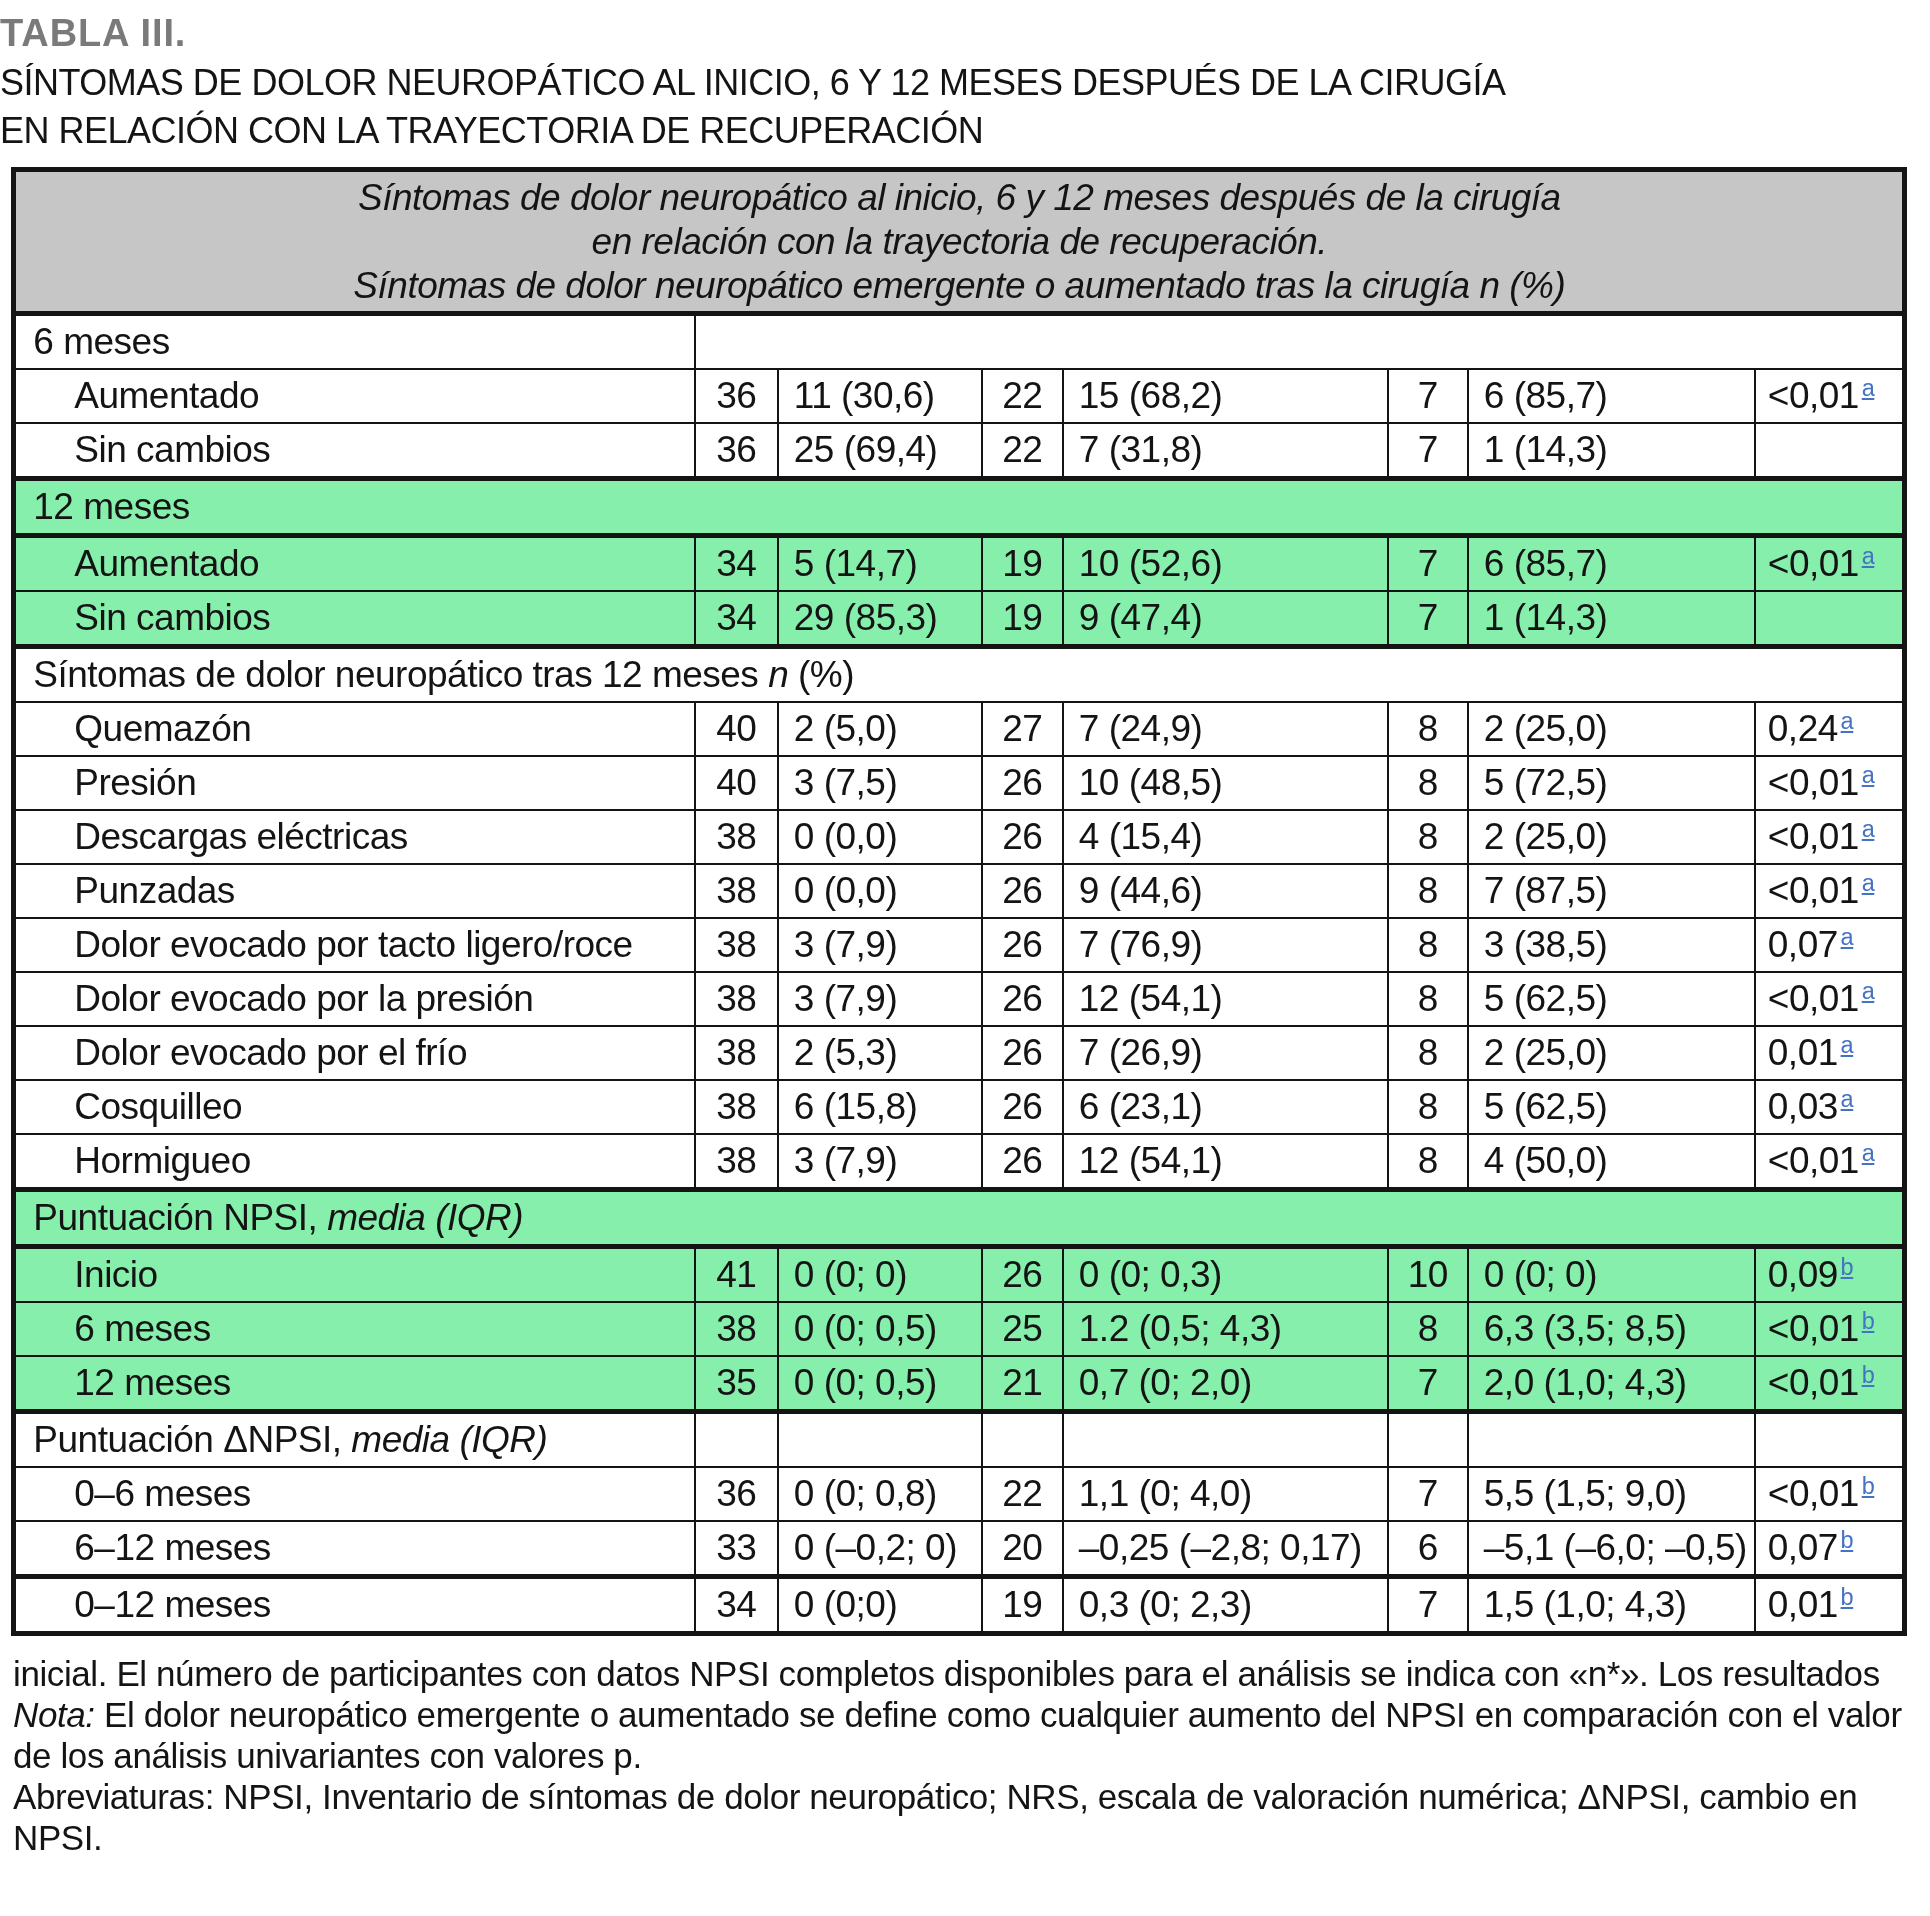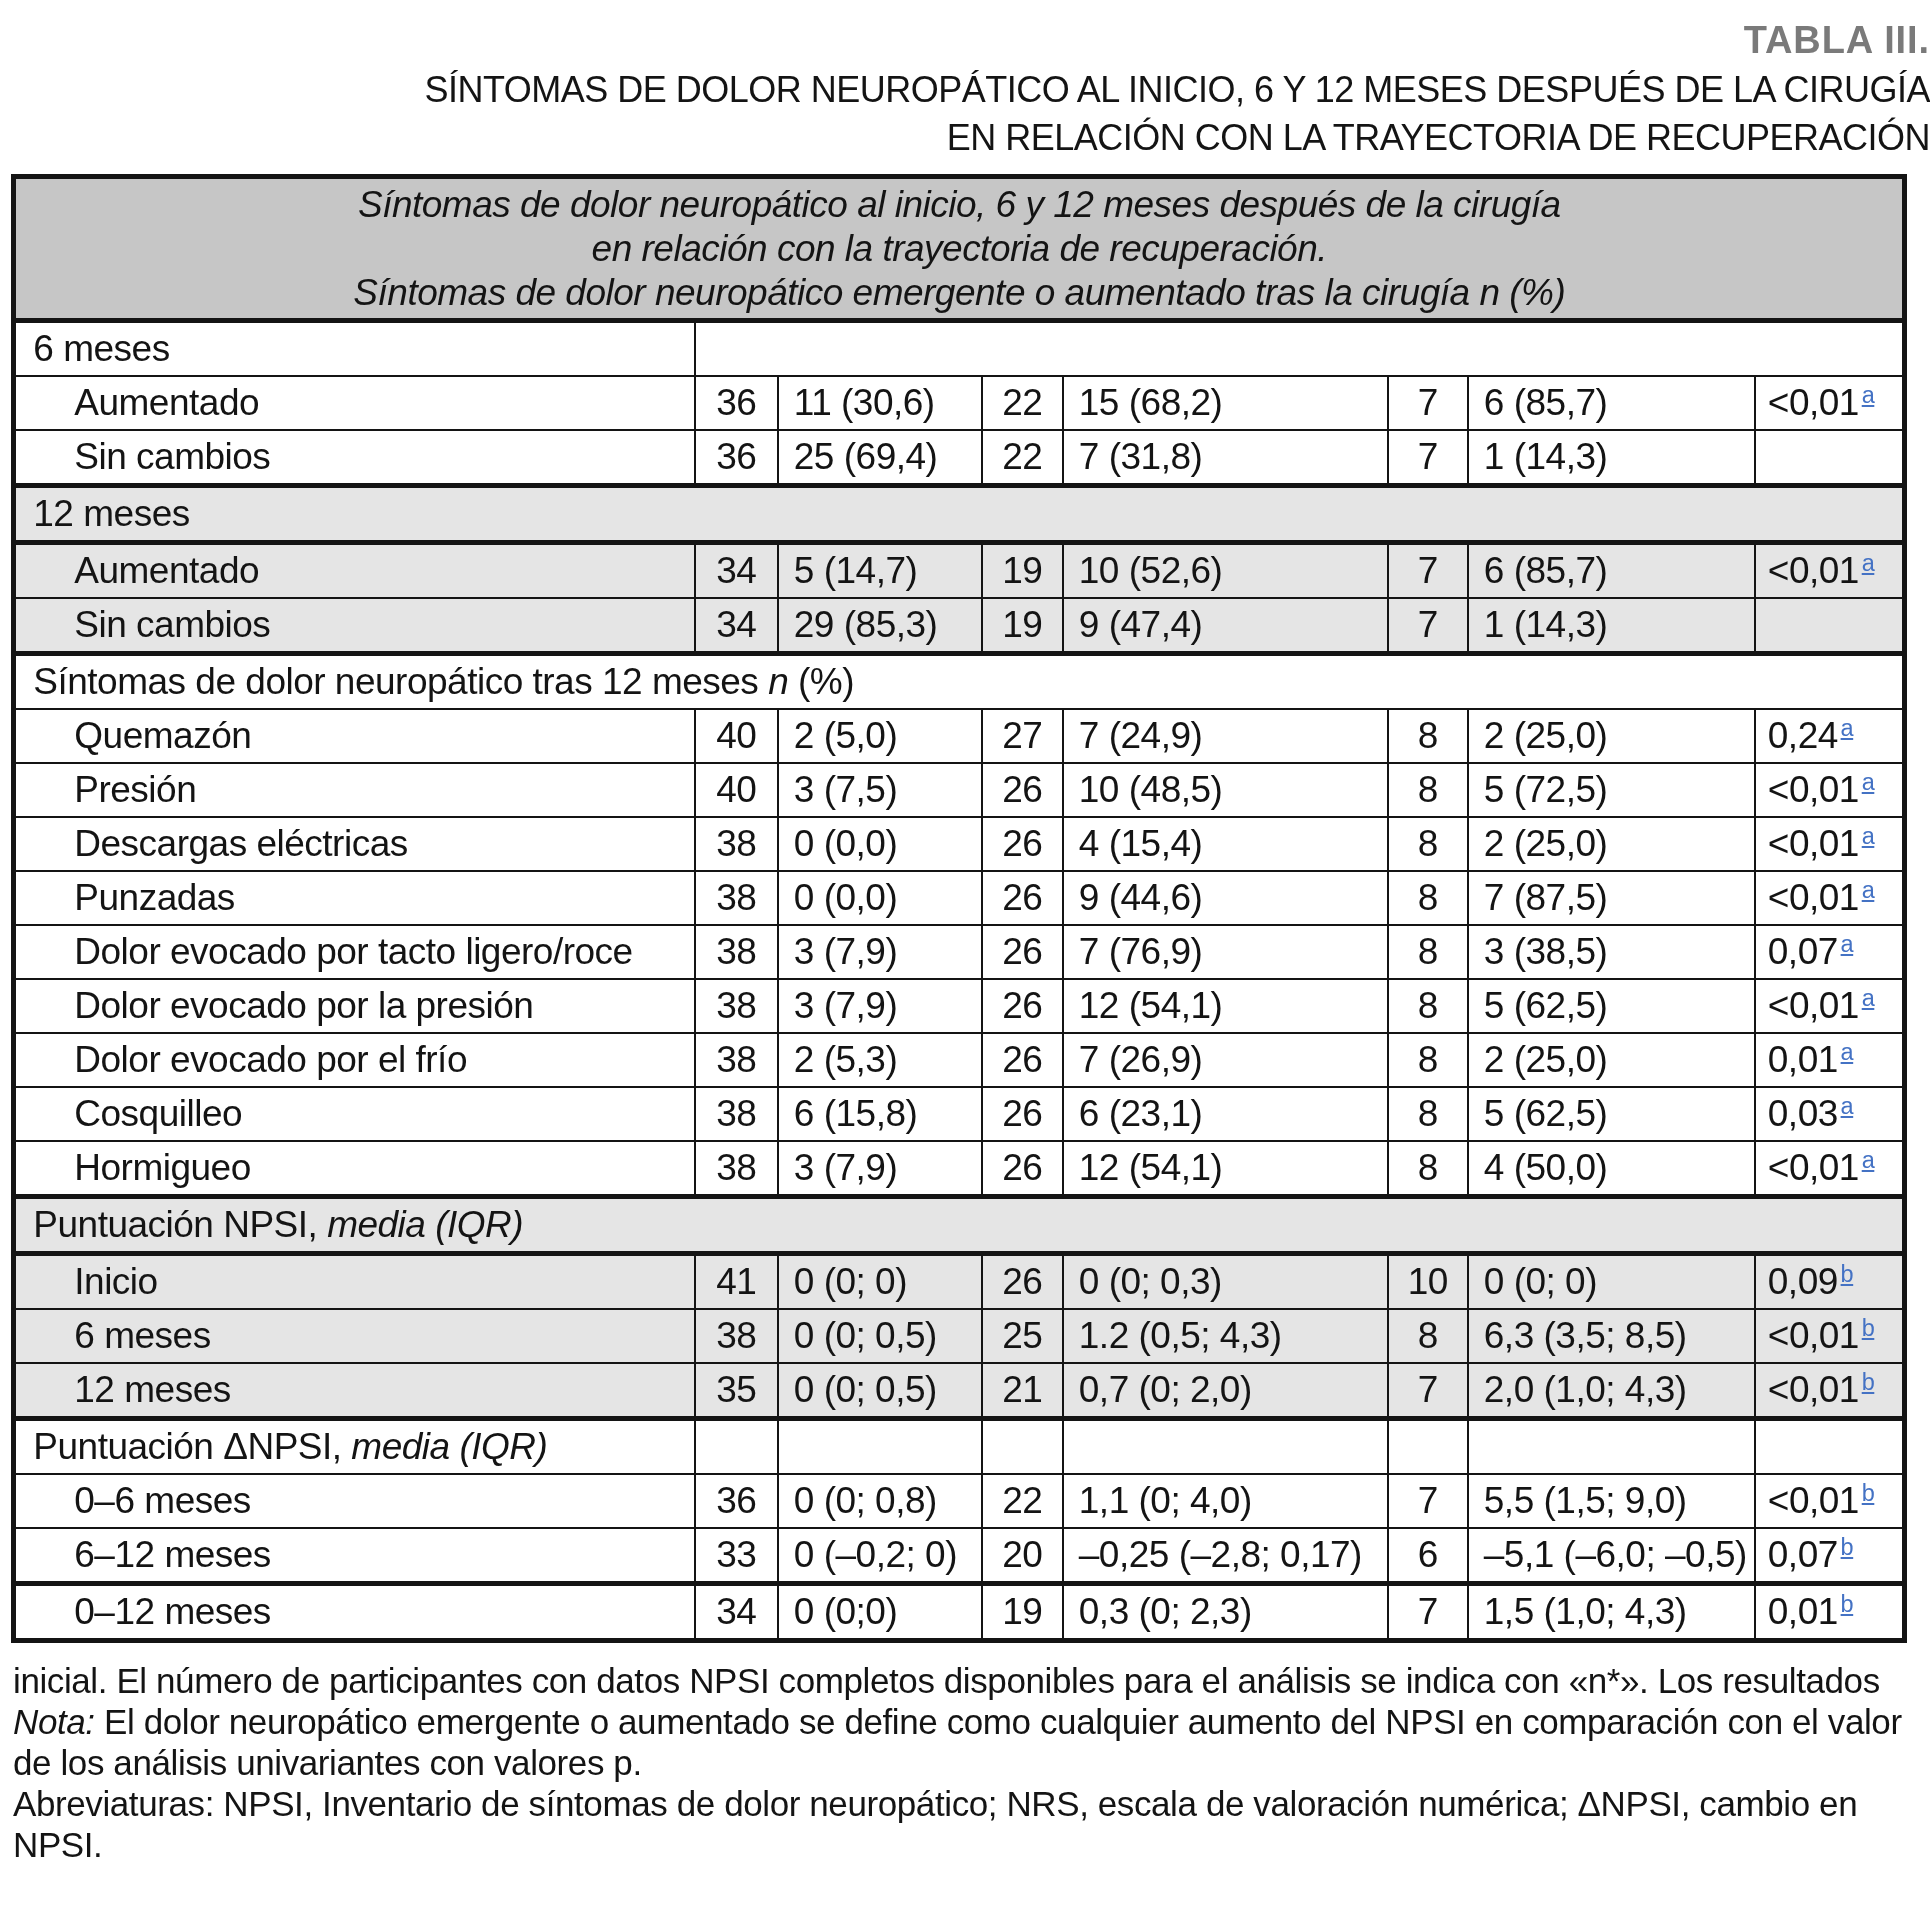--- a/index.html
+++ b/index.html
@@ -1,26 +1,26 @@
 <!DOCTYPE html>
 <html style="font-size:15px"><head>
 <meta charset="utf-8">
 <style>
   html,body{margin:0;padding:0;background:#ffffff;}
   body{width:1930px;height:1916px;font-family:"Liberation Sans",sans-serif;color:#141414;overflow:hidden;}
 
-  .titleblock{text-align:right;padding-top:19px;}
+  .titleblock{text-align:left;padding-top:12px;}
   .t-title{font-size:38px;font-weight:bold;color:#7a7a7a;letter-spacing:0.9px;}
   .t-sub{font-size:36px;color:#141414;margin-top:6.6px;letter-spacing:-0.5px;font-weight:500;}
 
   table.main{border-collapse:collapse;table-layout:fixed;width:1893px;margin:15px 0 0 11.3px;border:5.6px solid #141414;}
   td{border:2.8px solid #141414;height:52px;font-size:37px;letter-spacing:-0.5px;padding:0;vertical-align:middle;white-space:nowrap;overflow:hidden;}
   tr.ghead td{background:#c6c6c6;text-align:center;font-style:italic;height:139px;border-bottom-width:5.6px;}
   tr.ghead .hline{line-height:44px;font-size:37px;}
-  tr.shade-gray td{background:#e5e5e5;margin-top:20px;}
+  tr.shade-gray td{background:#86efac;margin-top:20px;}
   tr.thick-top td{border-top-width:5.6px;}
   td.label{padding-left:17px;text-align:left;}
   td.label.indent{padding-left:58px;}
   td.ncol{text-align:center;}
   td.vcol{padding-left:15px;text-align:left;}
   td.pcol{padding-left:12px;text-align:left;}
   .it{font-style:italic;}
   .sup{color:#4472c4;text-decoration:underline;font-size:23.5px;position:relative;top:-12.2px;margin-left:2.8px;}
 
   .notes{margin:17px 0 0 13px;font-size:35px;letter-spacing:-0.4px;line-height:41px;color:#141414;}

